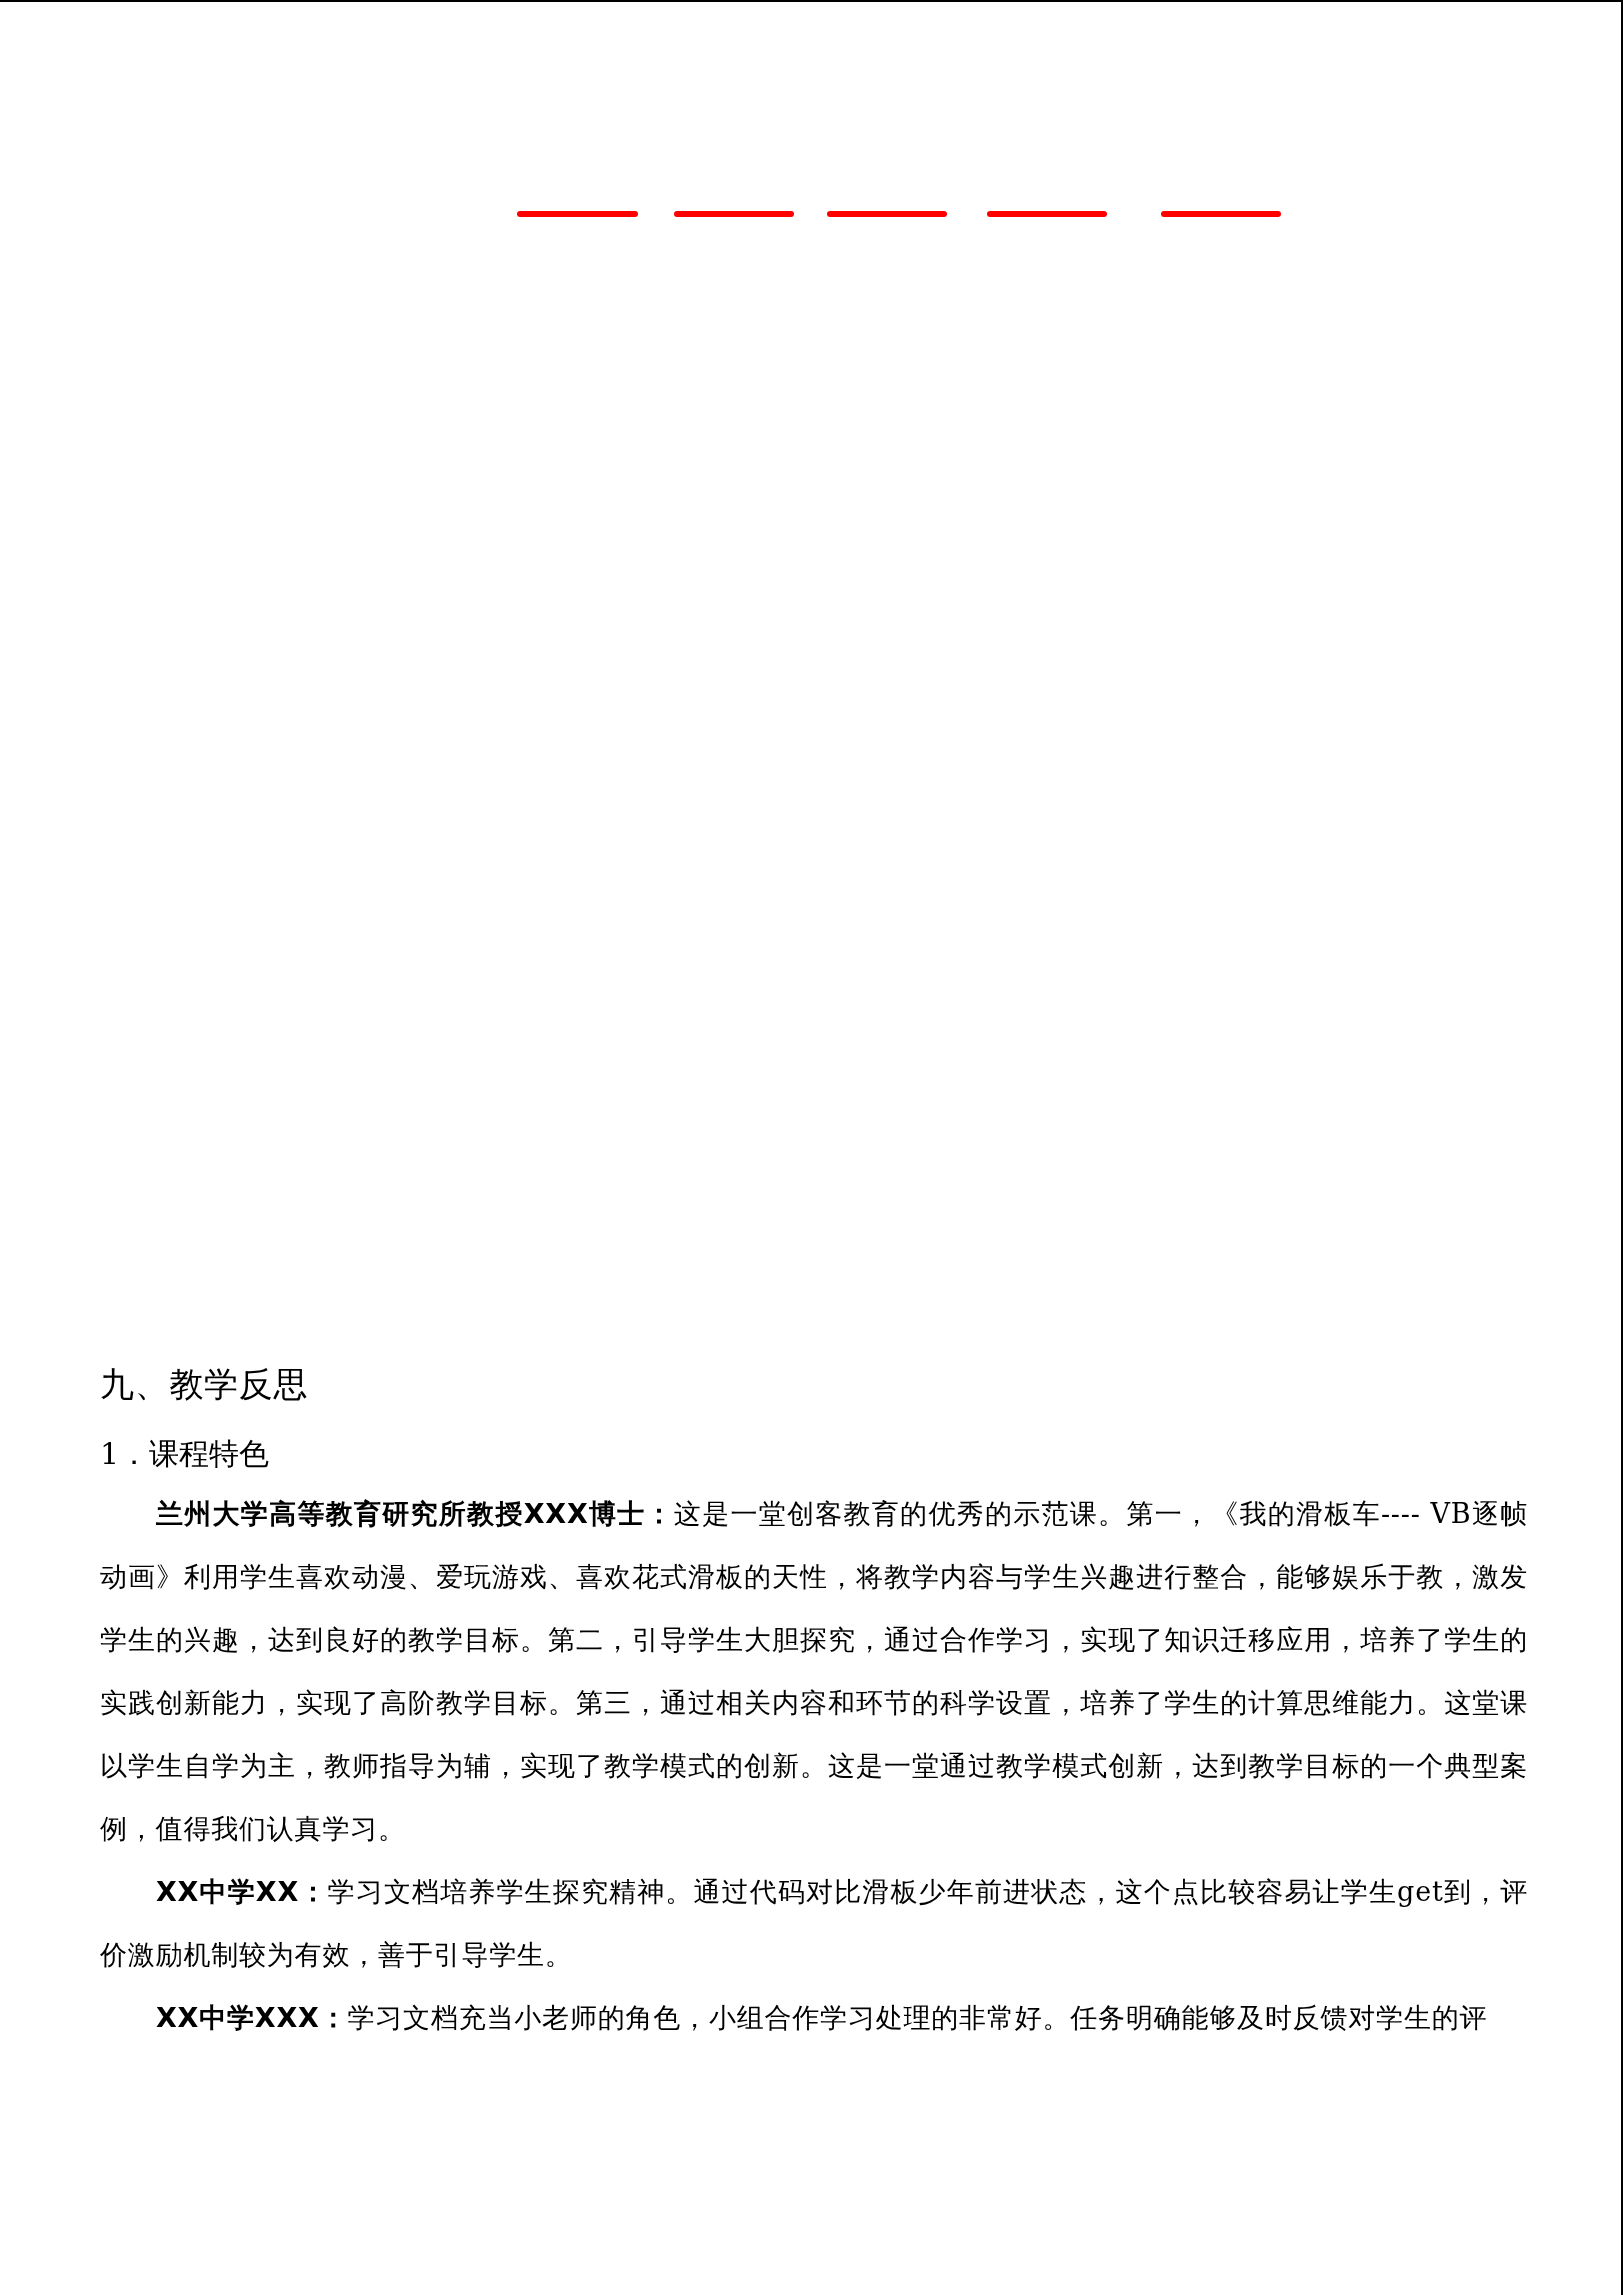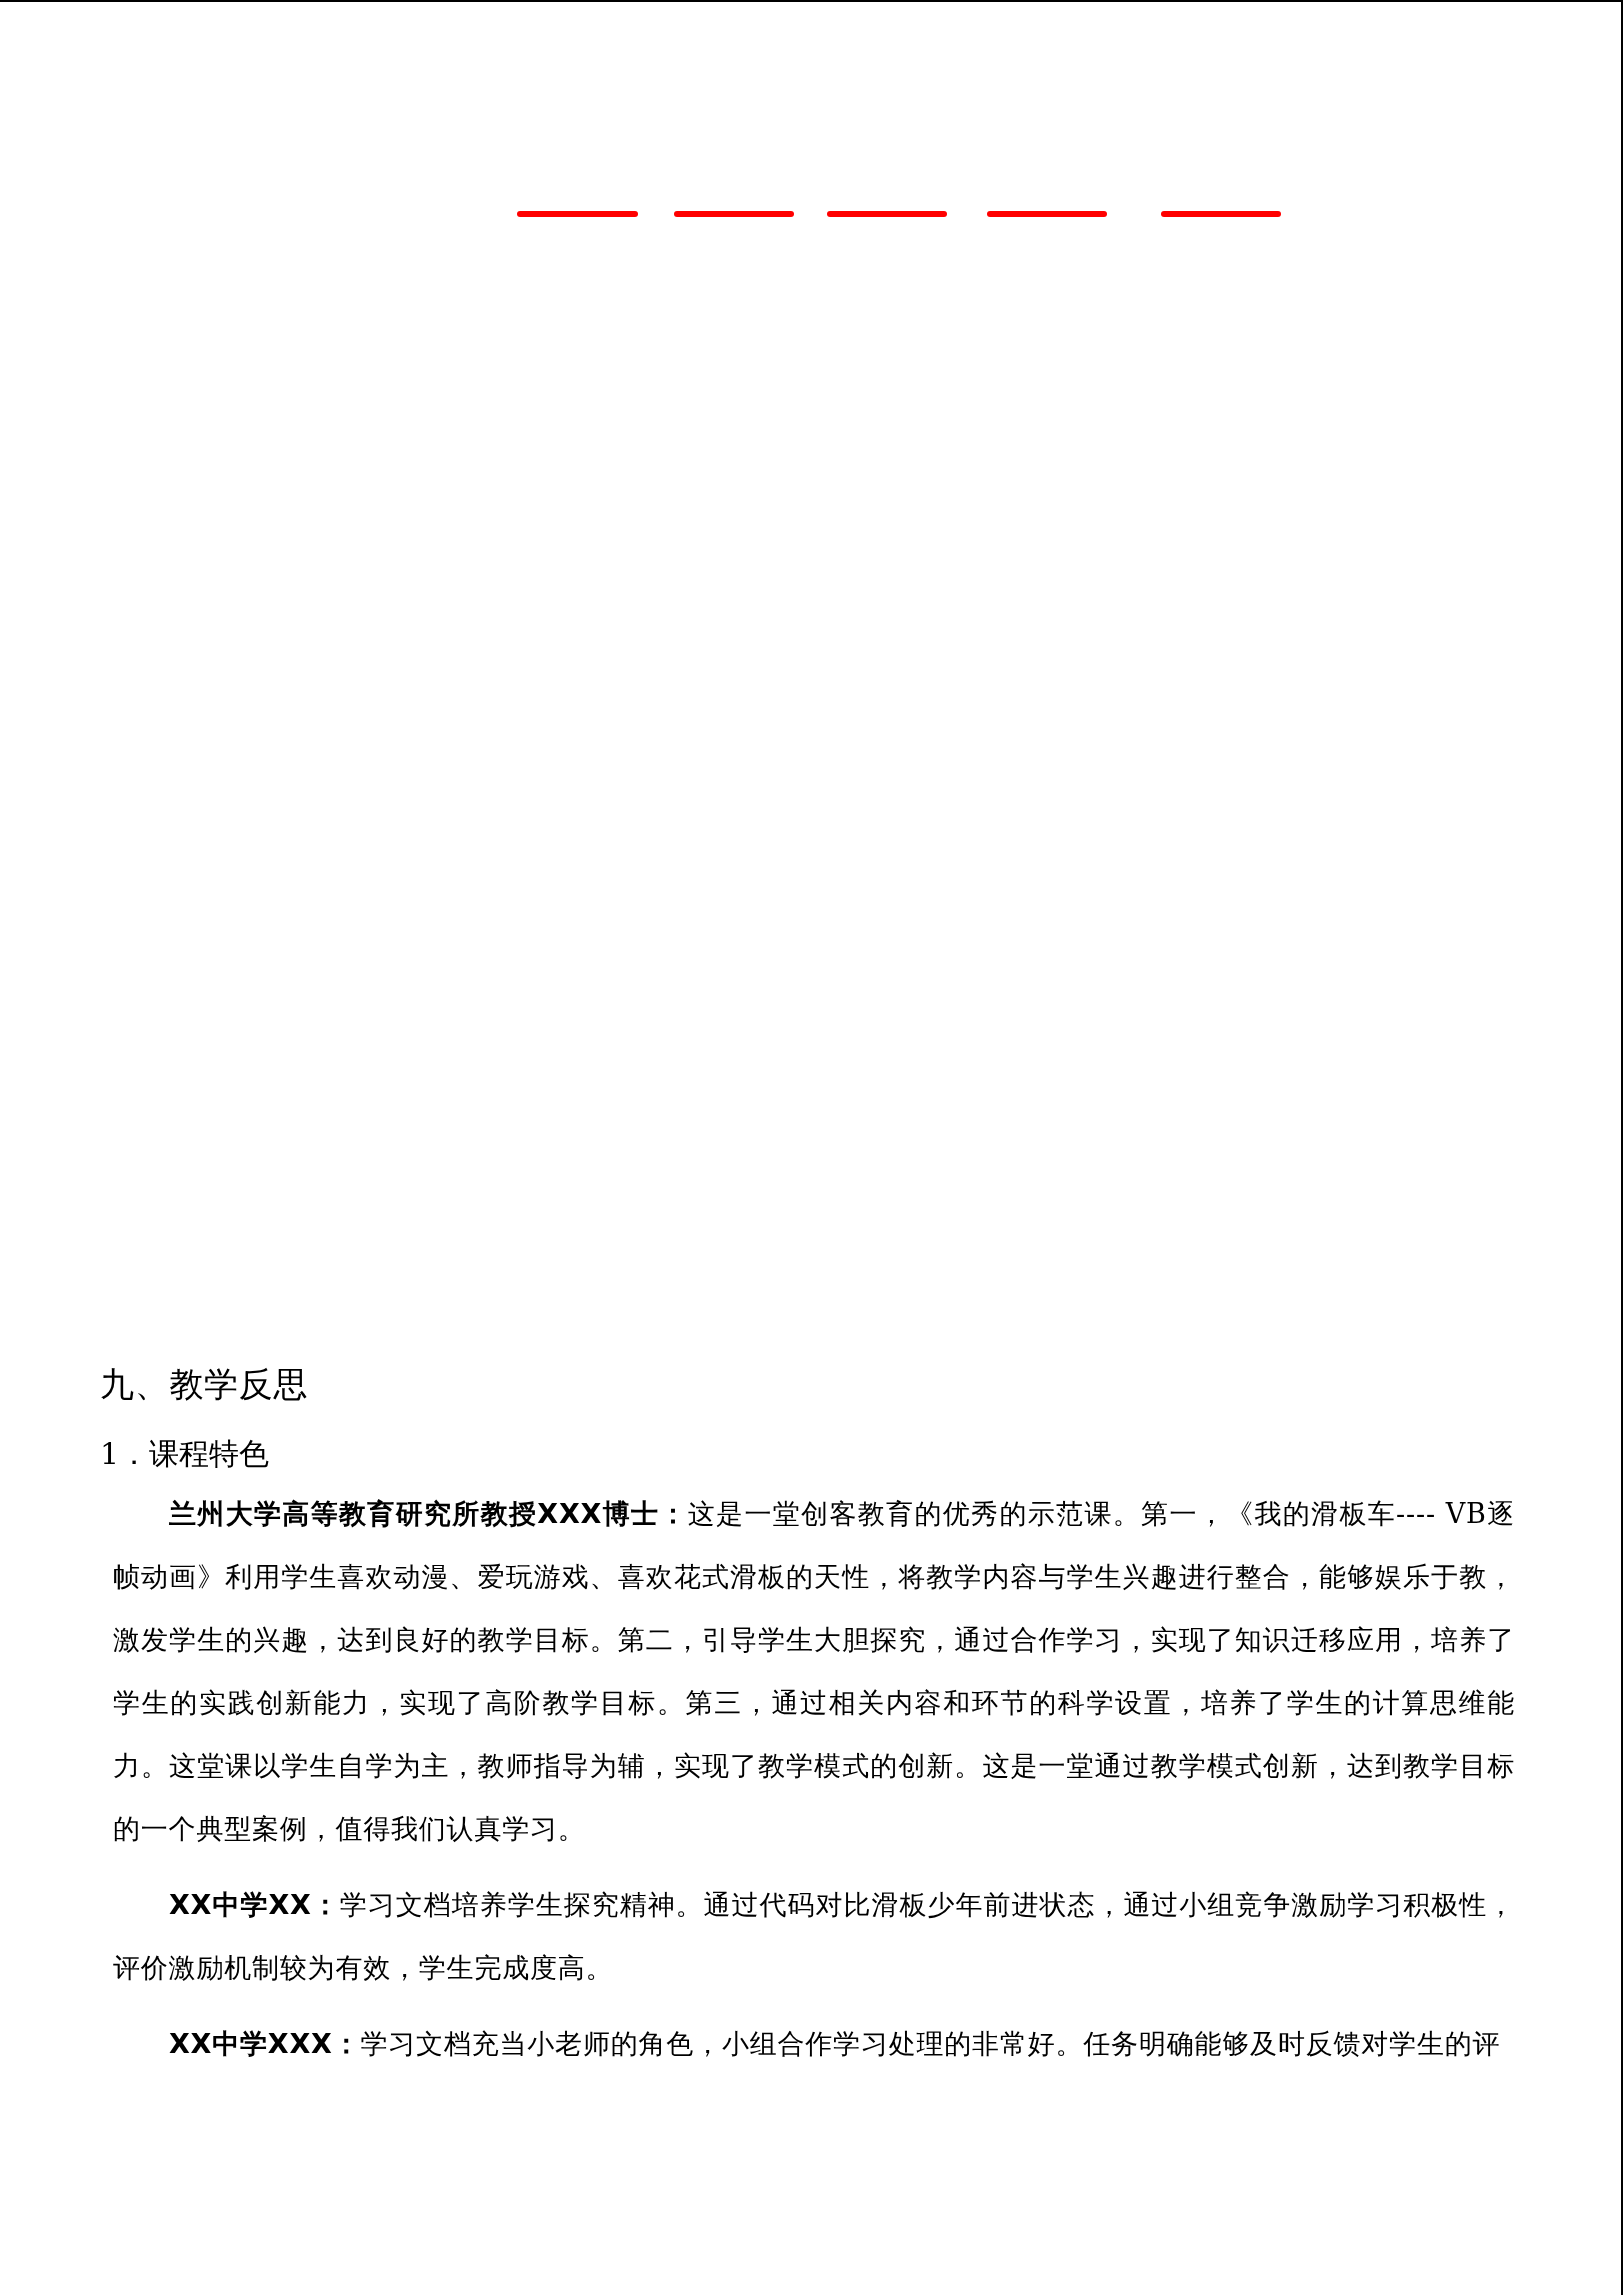--- a/index.html
+++ b/index.html
@@ -50,21 +50,21 @@
   }
   .subheading {
     font-size: 30px;
     line-height: 41px;
     margin: 20.5px 0 0 0;
     font-weight: normal;
   }
   .para {
     font-size: 27px;
     line-height: 63px;
-    margin: 13px;
+    margin: 0;
     text-indent: 56px;
     text-align: justify;
     letter-spacing: 0.8px;
   }
   .para .speaker {
     font-family: "DejaVu Sans", "Liberation Sans", sans-serif;
     font-weight: bold;
   }
   .first-para { margin-top: 8.2px; }
 </style>
@@ -82,17 +82,17 @@
   <div class="dash" style="left:1161px;width:120px;"></div>
 </div>
 
 <div class="content">
   <h1 class="heading">九、教学反思</h1>
   <h2 class="subheading">1．课程特色</h2>
 
   <p class="para first-para"><span class="speaker">兰州大学高等教育研究所教授XXX博士：</span><span>这是一堂创客教育的优秀的示范课。第一，《我的滑板车---- VB逐帧动画》利用学生喜欢动漫、爱玩游戏、喜欢花式滑板的天性，将教学内容与学生兴趣进行整合，能够娱乐于教，激发学生的兴趣，达到良好的教学目标。第二，引导学生大胆探究，通过合作学习，实现了知识迁移应用，培养了学生的实践创新能力，实现了高阶教学目标。第三，通过相关内容和环节的科学设置，培养了学生的计算思维能力。这堂课以学生自学为主，教师指导为辅，实现了教学模式的创新。这是一堂通过教学模式创新，达到教学目标的一个典型案例，值得我们认真学习。</span></p>
 
 
-  <p class="para"><span class="speaker">XX中学XX：</span><span>学习文档培养学生探究精神。通过代码对比滑板少年前进状态，通过小组竞争激励学习积极性，评价激励机制较为有效，学生完成度高。</span></p>
+  <p class="para"><span class="speaker">XX中学XX：</span><span>学习文档培养学生探究精神。通过代码对比滑板少年前进状态，这个点比较容易让学生get到，评价激励机制较为有效，善于引导学生。</span></p>
 
   <p class="para"><span class="speaker">XX中学XXX：</span><span>学习文档充当小老师的角色，小组合作学习处理的非常好。任务明确能够及时反馈对学生的评</span></p>
 </div>
 
 
 </body></html>

